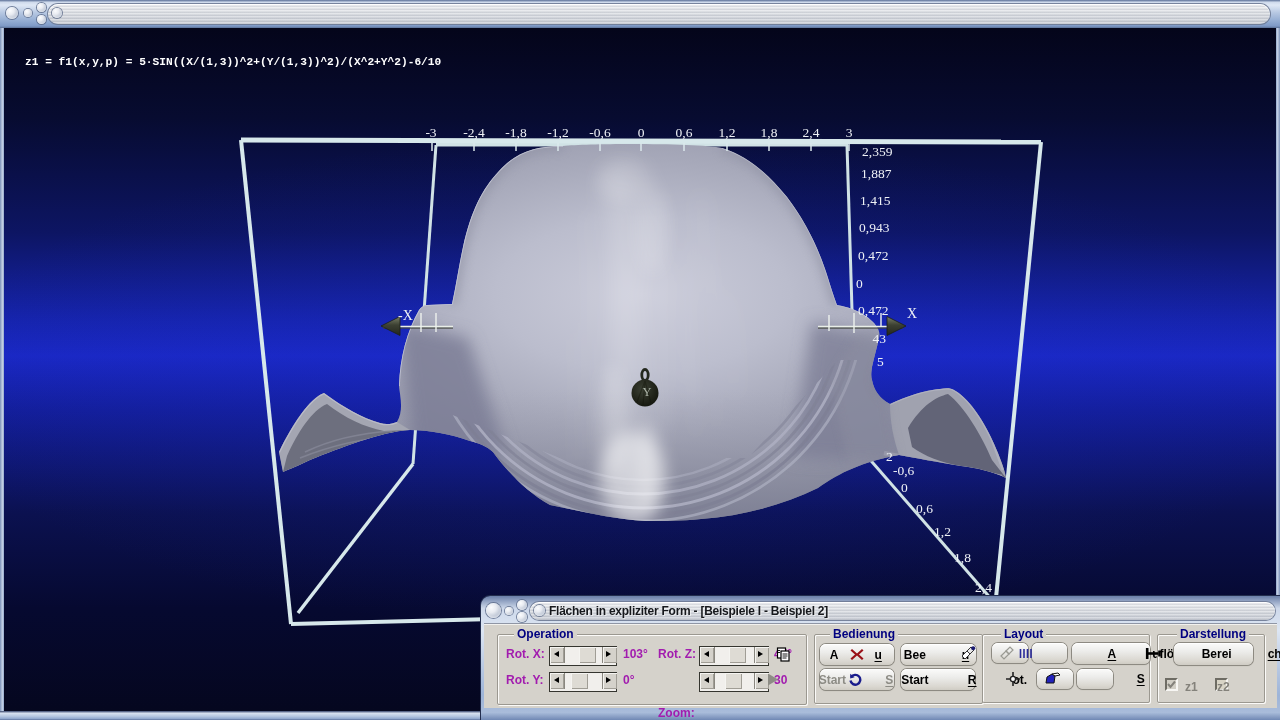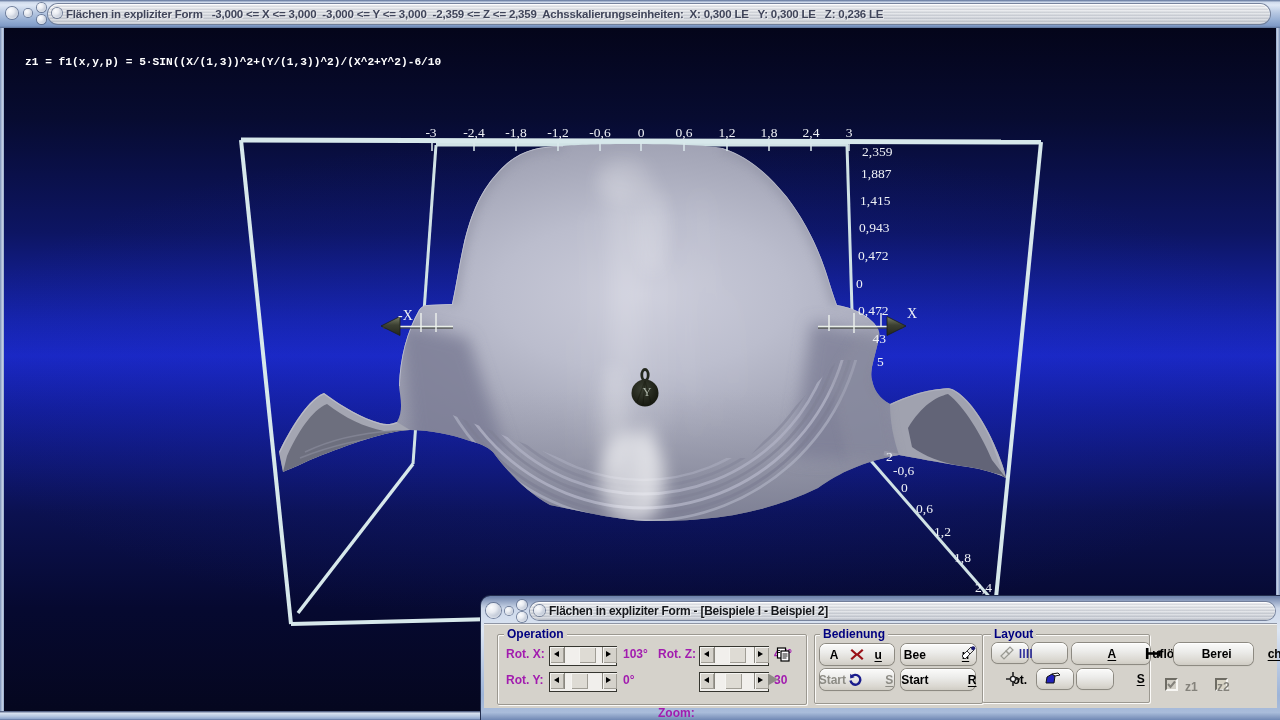--- a/index.html
+++ b/index.html
@@ -31,21 +31,21 @@
 #svg3d{left:0;top:0;width:1280px;height:720px;}
 
 #panel{left:481px;top:596px;width:799px;height:124px;border-radius:9px 0 0 0;
  background:linear-gradient(#6a7fa8 0%,#cdd8ea 10%,#dde6f3 28%,#b5c6e1 60%,#9db4d8 80%,#a9bcda 94%,#7088b4 100%);
  box-shadow:0 0 0 1px #232e4e;}
 #pcontent{position:absolute;left:3px;top:27px;width:793px;height:84px;background:#d5d2cb;
  border-top:1px solid #8f96a5;box-shadow:inset 0 1px 0 #f2f1ee;}
 .group{position:absolute;border:1px solid #9b9890;border-radius:2px;
  box-shadow:inset 1px 1px 0 #fbfaf8, 1px 1px 0 #fbfaf8;}
 .glabel{position:absolute;top:-8px;font-weight:bold;font-size:12px;color:#000080;
- background:#d5d2cb;padding:0 3px;line-height:14px;}
+ background:#d5d2cb;padding:0 3px;line-height:14px;margin-left:10px;}
 .plabel{position:absolute;font-weight:bold;font-size:12px;color:#a21caf;white-space:pre;}
 .scroll{position:absolute;height:18px;border:1px solid #35352f;background:#f1efec;}
 .sbtn{position:absolute;top:0;width:14px;height:16px;background:#d5d2cb;
  border-right:1px solid #8a877f;box-shadow:inset 1px 1px 0 #f5f4f1, inset -1px -1px 0 #a09d95;}
 .sbtn.r{border-right:none;border-left:1px solid #8a877f;}
 .sthumb{position:absolute;top:0;width:17px;height:16px;background:#dedbd4;
  box-shadow:inset 1px 1px 0 #f5f4f1, inset -1px -1px 0 #a09d95;}
 .arr{position:absolute;width:0;height:0;border-style:solid;}
 .btn{position:absolute;border-radius:6px;
  background:linear-gradient(#fbfbfa 0%,#ececea 40%,#d9d6cf 85%,#cfccc4 100%);
@@ -300,21 +300,20 @@
 </svg>
 <div class="abs" id="formula">z1 = f1(x,y,p) = 5·SIN((X/(1,3))^2+(Y/(1,3))^2)/(X^2+Y^2)-6/10</div>
 
 <div class="abs" id="topbar">
  <div class="circ" style="left:6px;top:7px;width:12px;height:12px;"></div>
  <div class="circ" style="left:24px;top:9px;width:8px;height:8px;"></div>
  <div class="circ" style="left:37px;top:3px;width:9px;height:9px;"></div>
  <div class="circ" style="left:37px;top:15px;width:9px;height:9px;"></div>
  <div class="plate" style="left:48px;top:4px;width:1222px;height:20px;"></div>
  <div class="circ" style="left:52px;top:8px;width:10px;height:10px;"></div>
- <div class="ttext" style="left:66px;top:7.5px;font-size:11.5px;letter-spacing:-0.2px;">Flächen in expliziter Form   -3,000 &lt;= X &lt;= 3,000  -3,000 &lt;= Y &lt;= 3,000  -2,359 &lt;= Z &lt;= 2,359  Achsskalierungseinheiten:  X: 0,300 LE   Y: 0,300 LE   Z: 0,236 LE</div>
 </div>
 <div class="abs" id="leftbar"></div>
 <div class="abs" id="rightbar"></div>
 <div class="abs" id="botbar"></div>
 
 <div class="abs" id="panel">
  <div class="circ" style="left:5px;top:7px;width:15px;height:15px;"></div>
  <div class="circ" style="left:24px;top:11px;width:8px;height:8px;"></div>
  <div class="circ" style="left:36px;top:4px;width:10px;height:10px;"></div>
  <div class="circ" style="left:36px;top:16px;width:10px;height:10px;"></div>
@@ -400,20 +399,23 @@
           </svg></span>&nbsp;<span class="u">A</span>uflösung</div>
   <div class="btn" style="left:553px;top:45px;width:36px;height:20px;"><span id="icoO"><svg width="14" height="14" viewBox="0 0 14 14" style="vertical-align:-2px">
             <circle cx="7" cy="7" r="2.6" fill="#fff" stroke="#222" stroke-width="1.4"></circle>
             <path d="M7 0 V4 M7 10 V14 M0 7 H4 M10 7 H14" stroke="#222" stroke-width="1.6"></path>
           </svg></span>&nbsp;<span class="u">O</span></div>
   <div class="btn" style="left:593px;top:45px;width:36px;height:20px;"><span id="icoS"><svg width="16" height="13" viewBox="0 0 16 13" style="vertical-align:-2px">
             <path d="M1 11 L2 5 L7 2 L10 4 L9 11 Z" fill="#2222bb" stroke="#111" stroke-width="1"></path>
             <path d="M7 2 L13 1 L15 3 L10 4 Z" fill="#fff" stroke="#111" stroke-width="1"></path>
           </svg></span>&nbsp;<span class="u">S</span></div>
 
+  <div class="group" style="left:673px;top:10px;width:106px;height:67px;">
+   <div class="glabel" style="left:9px;">Darstellung</div>
+  </div>
   <div class="btn" style="left:690px;top:19px;width:79px;height:22px;"><span id="icoBer"><svg width="17" height="11" viewBox="0 0 17 11" style="vertical-align:-1px">
             <path d="M2.2 0 V11" stroke="#000" stroke-width="2.6"></path>
             <path d="M2 5.5 H13.5" stroke="#000" stroke-width="2.6"></path>
             <path d="M14.5 2.5 V8.5" stroke="#000" stroke-width="2.6"></path>
           </svg></span>&nbsp;Berei<span class="u">ch</span></div>
   <div class="cb" style="left:681px;top:54px;"></div>
   <svg class="abs" style="left:682px;top:55px;width:11px;height:11px;" viewBox="0 0 11 11">
         <path d="M2 5 L4.5 8 L9 2.5" stroke="#84827b" stroke-width="2" fill="none"></path>
       </svg>
   <div class="cbl" style="left:701px;top:56px;">z1</div>

